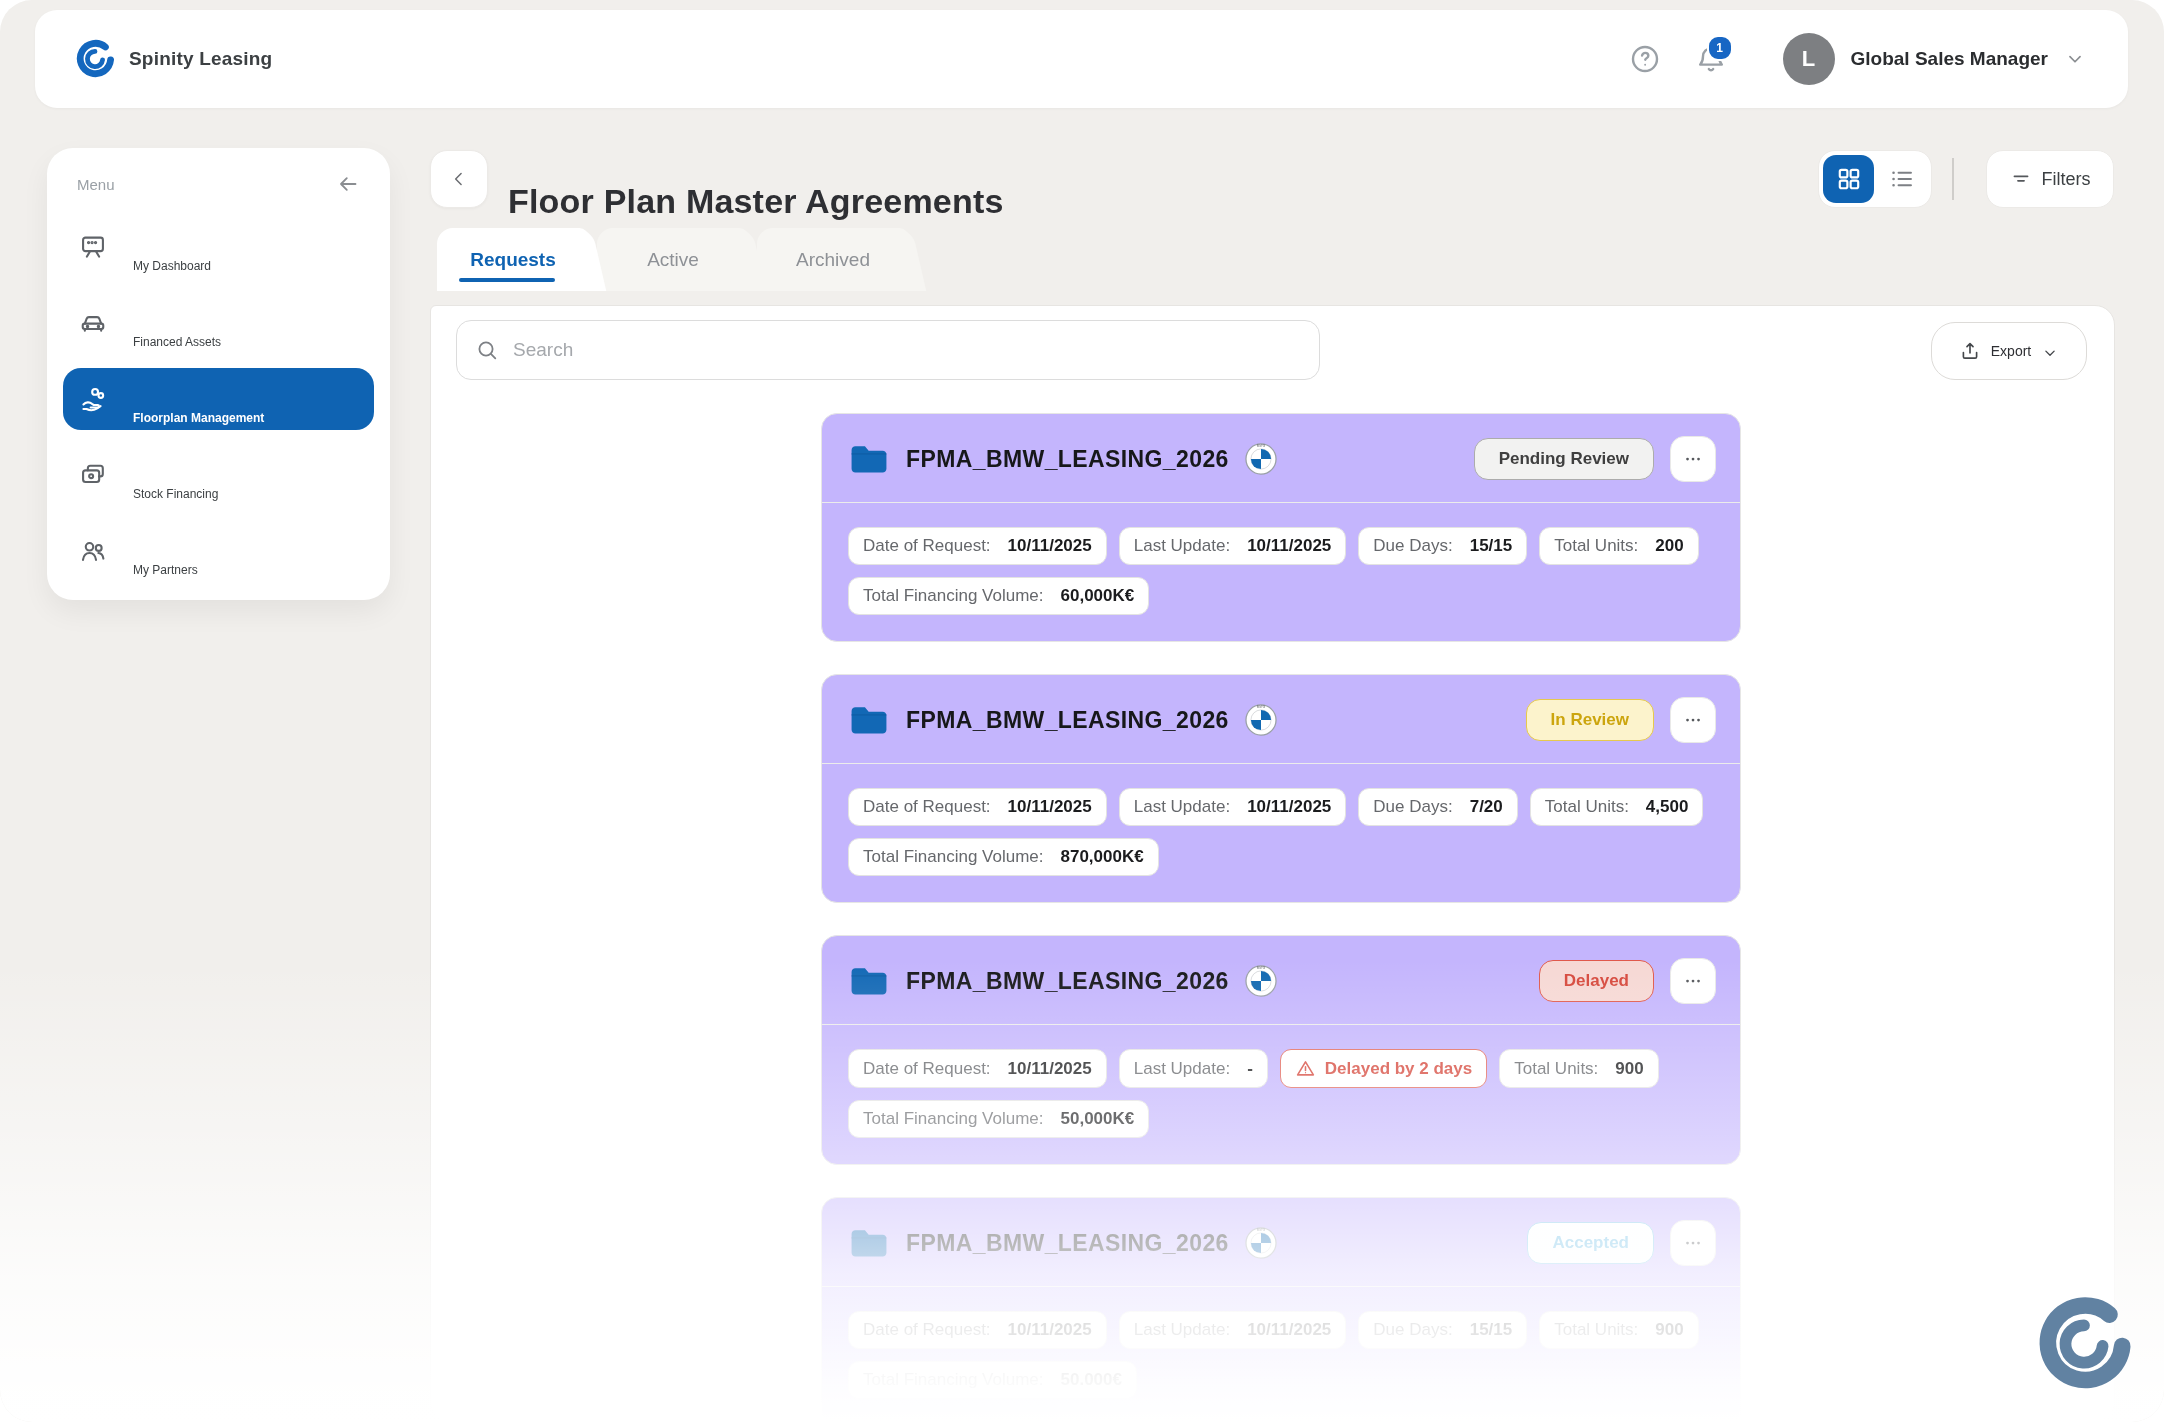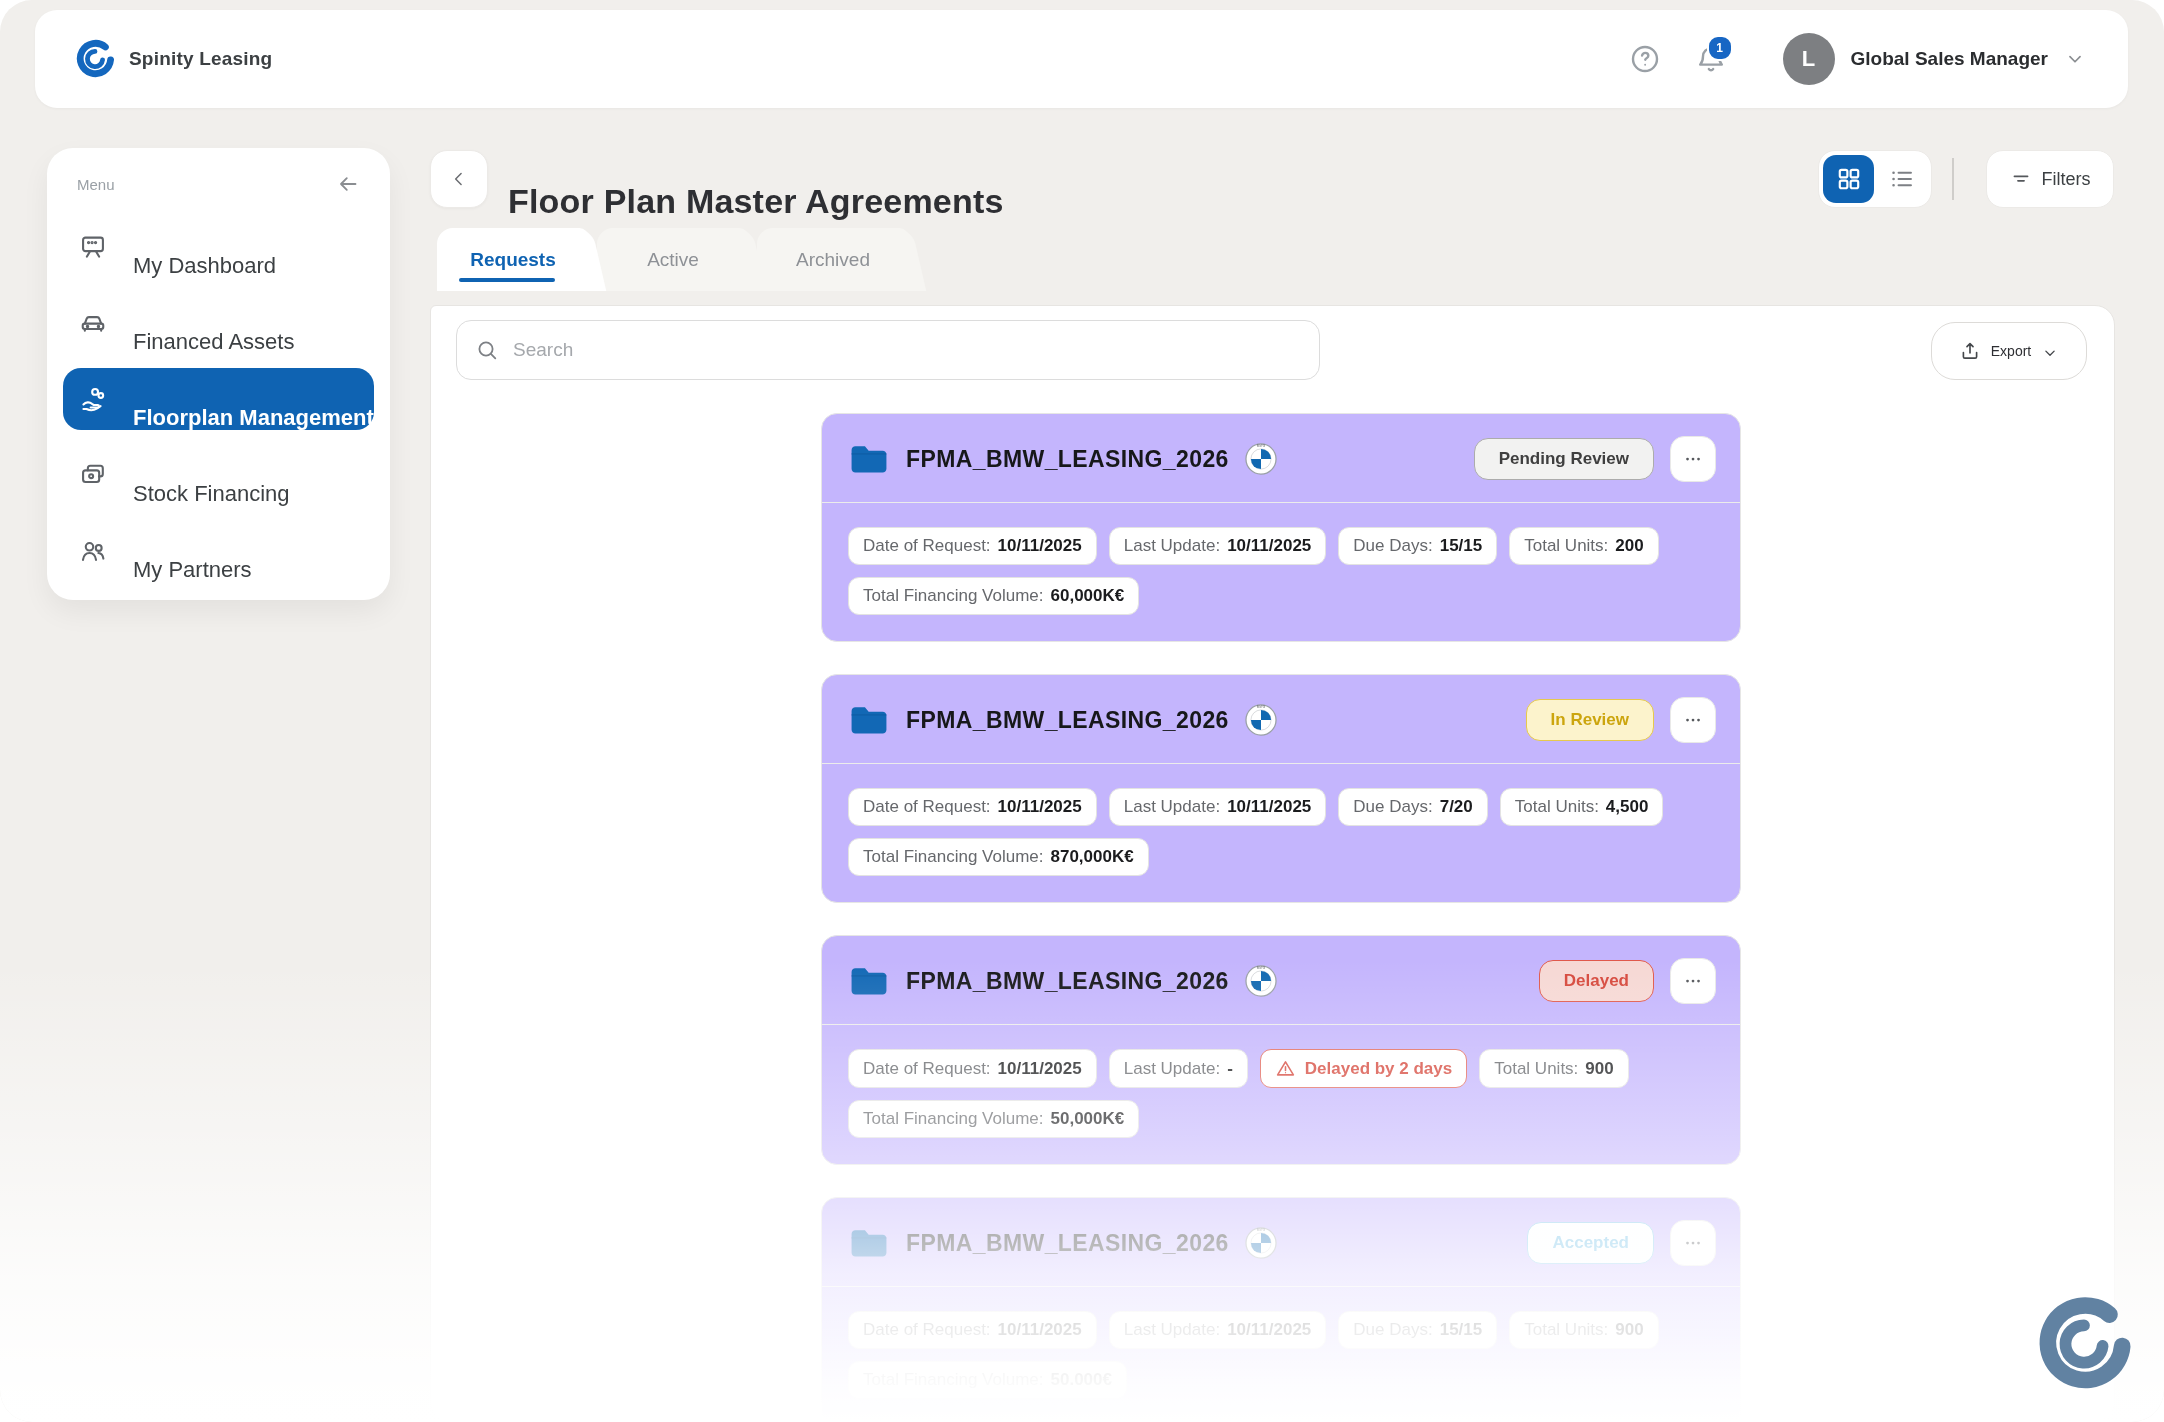--- a/index.html
+++ b/index.html
@@ -32,21 +32,21 @@
     border-radius:26px;box-shadow:0 12px 28px rgba(0,0,0,.06);padding:24px 16px;box-sizing:border-box;}
   .side-head{display:flex;align-items:center;justify-content:space-between;padding:0 14px 6px 14px;}
   .menu-label{font-size:15px;color:#9aa0a6;}
   .collapse-btn{border:none;background:none;color:#8a8d91;cursor:pointer;padding:0;}
   .collapse-btn svg{width:24px;height:24px;}
   .side-items{display:flex;flex-direction:column;gap:14px;margin-top:14px;}
   .side-item{display:flex;align-items:center;gap:26px;height:62px;padding:0 16px;border-radius:18px;
     cursor:pointer;color:#5f6368;}
   .side-item .s-icon{width:28px;height:28px;flex:none;display:flex;}
   .side-item .s-icon svg{width:28px;height:28px;}
-  .side-item .s-label{font-size:22px;font-weight:500;color:#3c4043;white-space:nowrap;margin-top:38px;}
+  .side-item .s-label{font-size:12px;font-weight:500;color:#3c4043;white-space:nowrap;margin-top:38px;}
   .side-item.active{background:var(--accent);color:#fff;}
   .side-item.active .s-label{color:#fff;font-weight:600;}
 
   
   .back-btn{position:absolute;left:430px;top:150px;width:58px;height:58px;border-radius:17px;
     background:#fff;border:1px solid #eceae7;color:#6a6d71;cursor:pointer;display:flex;
     align-items:center;justify-content:center;box-shadow:0 1px 3px rgba(0,0,0,.04);}
   .back-btn svg{width:20px;height:20px;}
   .page-title{position:absolute;left:508px;top:150px;height:58px;display:flex;align-items:center;
     font-size:34px;font-weight:700;color:#2e2f33;letter-spacing:.2px;}
@@ -104,21 +104,21 @@
     font-size:17px;font-weight:600;white-space:nowrap;box-sizing:border-box;border:1.5px solid;}
   .st-pending{background:var(--status-pending-bg);border-color:var(--status-pending-border);color:var(--status-pending-text);}
   .st-review{background:var(--status-review-bg);border-color:var(--status-review-border);color:var(--status-review-text);}
   .st-delayed{background:var(--status-delayed-bg);border-color:var(--status-delayed-border);color:var(--status-delayed-text);}
   .st-accepted{background:var(--status-accepted-bg);border-color:var(--status-accepted-border);color:var(--status-accepted-text);}
   .dots-btn{width:46px;height:46px;border-radius:14px;border:1px solid #e9e9e8;background:#fff;
     color:#55585c;cursor:pointer;display:flex;align-items:center;justify-content:center;flex:none;}
   .dots-btn svg{width:22px;height:22px;}
   .card-divider{height:1px;background:#ececeb;}
   .chips{display:flex;flex-wrap:wrap;gap:12px;padding:24px 26px 26px 26px;}
-  .chip{display:inline-flex;align-items:center;gap:7px;border:1.5px solid #e3e3e2;border-radius:11px;
+  .chip{display:inline-flex;align-items:center;gap:17px;border:1.5px solid #e3e3e2;border-radius:11px;
     padding:8px 14px;font-size:17px;white-space:nowrap;background:#fff;}
   .chip .c-lbl{color:#66686c;}
   .chip .c-val{color:#1b1c1e;font-weight:600;}
   .chip.alert{border-color:#e2685c;color:var(--alert-red);font-weight:600;gap:9px;}
   .chip.alert svg{width:21px;height:21px;color:var(--alert-red);}
 
   
   .bottom-fade{position:absolute;left:0;top:960px;width:100%;height:462px;pointer-events:none;z-index:40;
     background:linear-gradient(180deg,rgba(255,255,255,0) 0%,rgba(255,255,255,.40) 38%,
       rgba(255,255,255,.78) 68%,rgba(255,255,255,.97) 92%,#fff 100%);}

